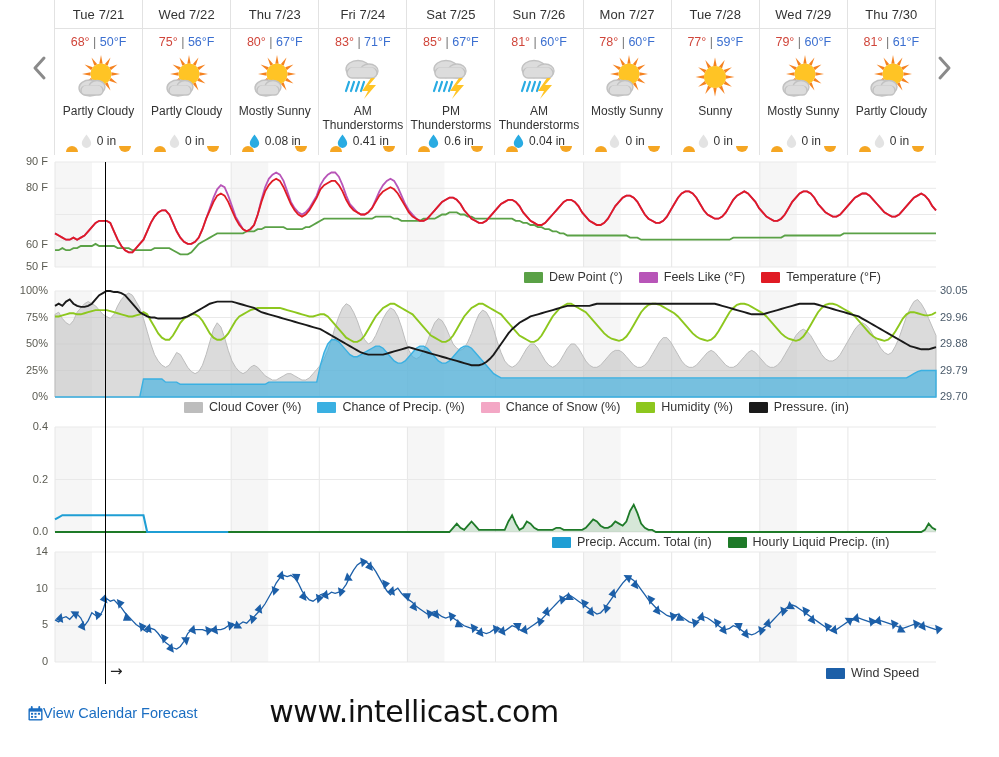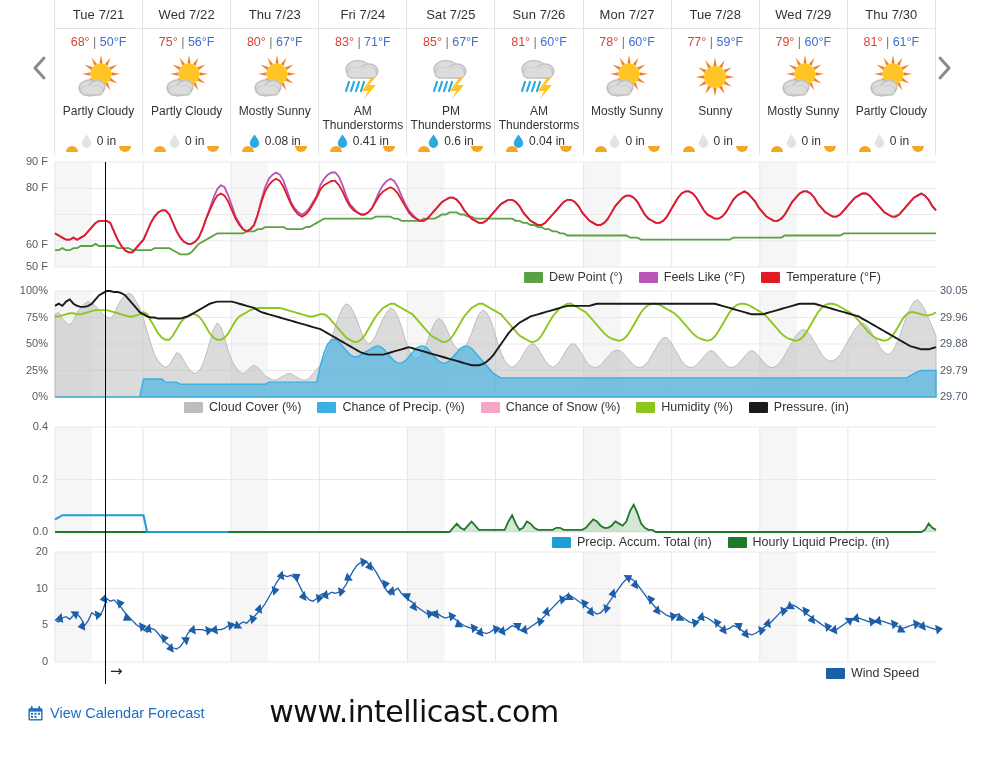--- a/index.html
+++ b/index.html
@@ -30,21 +30,21 @@
   .plot{position:absolute;left:55px;top:0;width:881px;background:#fff;}
   .ylab{position:absolute;font-size:11px;color:#5b5b52;text-align:right;width:48px;left:0;}
   .ylab-r{position:absolute;font-size:11px;color:#4a5a6a;text-align:left;left:940px;width:56px;}
   .legend{position:absolute;background:#fff;display:flex;align-items:center;gap:16px;padding:2px 6px;font-size:12.5px;color:#333;}
   .lg{display:flex;align-items:center;gap:6px;white-space:nowrap;}
   .sw{width:19px;height:11px;display:inline-block;border-radius:1px;}
   #nowline{position:absolute;background:#000;width:1px;}
   .arrow-now{position:absolute;font-size:15px;color:#222;font-family:"DejaVu Sans",sans-serif;}
 
   
-  #cal-link{position:absolute;left:28px;top:705px;display:flex;align-items:center;gap:7px;color:#1b6ec2;font-size:14.5px;cursor:pointer;}
+  #cal-link{position:absolute;left:28px;top:705px;display:flex;align-items:center;color:#1b6ec2;font-size:14.5px;cursor:pointer;}
   #watermark{position:absolute;left:0;top:694px;width:828px;text-align:center;font-size:30px;color:#111;
              font-family:"DejaVu Sans",sans-serif;letter-spacing:-0.5px;}
   svg{display:block;overflow:visible;}
 </style>
 </head>
 <body>
 
 <div id="nav-prev" class="nav-arrow">
   <svg width="16" height="26" viewBox="0 0 16 26" aria-hidden="true">
       <polyline points="12,3 3,13 12,23" fill="none" stroke="#8a8a8a" stroke-width="3" stroke-linecap="round" stroke-linejoin="round"></polyline>
@@ -627,21 +627,21 @@
           <path d="M0.00 105.00L3.69 105.00L7.37 105.00L11.06 105.00L14.74 105.00L18.43 105.00L22.12 105.00L25.80 105.00L29.49 105.00L33.18 105.00L36.86 105.00L40.55 105.00L44.23 105.00L47.92 105.00L51.61 105.00L55.29 105.00L58.98 105.00L62.67 105.00L66.35 105.00L70.04 105.00L73.72 105.00L77.41 105.00L81.10 105.00L84.78 105.00L88.47 105.00L92.15 105.00L95.84 105.00L99.53 105.00L103.21 105.00L106.90 105.00L110.59 105.00L114.27 105.00L117.96 105.00L121.64 105.00L125.33 105.00L129.02 105.00L132.70 105.00L136.39 105.00L140.08 105.00L143.76 105.00L147.45 105.00L151.13 105.00L154.82 105.00L158.51 105.00L162.19 105.00L165.88 105.00L169.56 105.00L173.25 105.00L176.94 105.00L180.62 105.00L184.31 105.00L188.00 105.00L191.68 105.00L195.37 105.00L199.05 105.00L202.74 105.00L206.43 105.00L210.11 105.00L213.80 105.00L217.49 105.00L221.17 105.00L224.86 105.00L228.54 105.00L232.23 105.00L235.92 105.00L239.60 105.00L243.29 105.00L246.97 105.00L250.66 105.00L254.35 105.00L258.03 105.00L261.72 105.00L265.41 105.00L269.09 105.00L272.78 105.00L276.46 105.00L280.15 105.00L283.84 105.00L287.52 105.00L291.21 105.00L294.90 105.00L298.58 105.00L302.27 105.00L305.95 105.00L309.64 105.00L313.33 105.00L317.01 105.00L320.70 105.00L324.38 105.00L328.07 105.00L331.76 105.00L335.44 105.00L339.13 105.00L342.82 105.00L346.50 105.00L350.19 105.00L353.87 105.00L357.56 105.00L361.25 105.00L364.93 105.00L368.62 105.00L372.31 105.00L375.99 105.00L379.68 105.00L383.36 105.00L387.05 105.00L390.74 105.00L394.42 105.00L398.11 100.80L401.79 96.60L405.48 100.80L409.17 102.90L412.85 98.70L416.54 94.50L420.23 98.70L423.91 102.90L427.60 102.90L431.28 102.90L434.97 102.90L438.66 102.90L442.34 102.90L446.03 102.90L449.72 102.90L453.40 94.50L457.09 88.20L460.77 96.60L464.46 102.90L468.15 100.80L471.83 94.50L475.52 96.60L479.21 100.80L482.89 102.90L486.58 102.90L490.26 102.90L493.95 102.90L497.64 102.90L501.32 100.80L505.01 100.80L508.69 102.90L512.38 102.90L516.07 102.90L519.75 102.90L523.44 102.90L527.13 102.90L530.81 100.80L534.50 96.60L538.18 92.40L541.87 94.50L545.56 98.70L549.24 100.80L552.93 100.80L556.62 98.70L560.30 94.50L563.99 96.60L567.67 98.70L571.36 94.50L575.05 84.00L578.73 77.70L582.42 86.10L586.10 96.60L589.79 100.80L593.48 102.90L597.16 102.90L600.85 105.00L604.54 105.00L608.22 105.00L611.91 105.00L615.59 105.00L619.28 105.00L622.97 105.00L626.65 105.00L630.34 105.00L634.03 105.00L637.71 105.00L641.40 105.00L645.08 105.00L648.77 105.00L652.46 105.00L656.14 105.00L659.83 105.00L663.51 105.00L667.20 105.00L670.89 105.00L674.57 105.00L678.26 105.00L681.95 105.00L685.63 105.00L689.32 105.00L693.00 105.00L696.69 105.00L700.38 105.00L704.06 105.00L707.75 105.00L711.44 105.00L715.12 105.00L718.81 105.00L722.49 105.00L726.18 105.00L729.87 105.00L733.55 105.00L737.24 105.00L740.92 105.00L744.61 105.00L748.30 105.00L751.98 105.00L755.67 105.00L759.36 105.00L763.04 105.00L766.73 105.00L770.41 105.00L774.10 105.00L777.79 105.00L781.47 105.00L785.16 105.00L788.85 105.00L792.53 105.00L796.22 105.00L799.90 105.00L803.59 105.00L807.28 105.00L810.96 105.00L814.65 105.00L818.33 105.00L822.02 105.00L825.71 105.00L829.39 105.00L833.08 105.00L836.77 105.00L840.45 105.00L844.14 105.00L847.82 105.00L851.51 105.00L855.20 105.00L858.88 105.00L862.57 105.00L866.26 105.00L869.94 102.90L873.63 96.60L877.31 100.80L881.00 102.90L881.00 105L0 105Z" fill="#1e7a28" fill-opacity="0.18" stroke="none"></path>
           <path d="M0.00 105.00L3.69 105.00L7.37 105.00L11.06 105.00L14.74 105.00L18.43 105.00L22.12 105.00L25.80 105.00L29.49 105.00L33.18 105.00L36.86 105.00L40.55 105.00L44.23 105.00L47.92 105.00L51.61 105.00L55.29 105.00L58.98 105.00L62.67 105.00L66.35 105.00L70.04 105.00L73.72 105.00L77.41 105.00L81.10 105.00L84.78 105.00L88.47 105.00L92.15 105.00L95.84 105.00L99.53 105.00L103.21 105.00L106.90 105.00L110.59 105.00L114.27 105.00L117.96 105.00L121.64 105.00L125.33 105.00L129.02 105.00L132.70 105.00L136.39 105.00L140.08 105.00L143.76 105.00L147.45 105.00L151.13 105.00L154.82 105.00L158.51 105.00L162.19 105.00L165.88 105.00L169.56 105.00L173.25 105.00L176.94 105.00L180.62 105.00L184.31 105.00L188.00 105.00L191.68 105.00L195.37 105.00L199.05 105.00L202.74 105.00L206.43 105.00L210.11 105.00L213.80 105.00L217.49 105.00L221.17 105.00L224.86 105.00L228.54 105.00L232.23 105.00L235.92 105.00L239.60 105.00L243.29 105.00L246.97 105.00L250.66 105.00L254.35 105.00L258.03 105.00L261.72 105.00L265.41 105.00L269.09 105.00L272.78 105.00L276.46 105.00L280.15 105.00L283.84 105.00L287.52 105.00L291.21 105.00L294.90 105.00L298.58 105.00L302.27 105.00L305.95 105.00L309.64 105.00L313.33 105.00L317.01 105.00L320.70 105.00L324.38 105.00L328.07 105.00L331.76 105.00L335.44 105.00L339.13 105.00L342.82 105.00L346.50 105.00L350.19 105.00L353.87 105.00L357.56 105.00L361.25 105.00L364.93 105.00L368.62 105.00L372.31 105.00L375.99 105.00L379.68 105.00L383.36 105.00L387.05 105.00L390.74 105.00L394.42 105.00L398.11 100.80L401.79 96.60L405.48 100.80L409.17 102.90L412.85 98.70L416.54 94.50L420.23 98.70L423.91 102.90L427.60 102.90L431.28 102.90L434.97 102.90L438.66 102.90L442.34 102.90L446.03 102.90L449.72 102.90L453.40 94.50L457.09 88.20L460.77 96.60L464.46 102.90L468.15 100.80L471.83 94.50L475.52 96.60L479.21 100.80L482.89 102.90L486.58 102.90L490.26 102.90L493.95 102.90L497.64 102.90L501.32 100.80L505.01 100.80L508.69 102.90L512.38 102.90L516.07 102.90L519.75 102.90L523.44 102.90L527.13 102.90L530.81 100.80L534.50 96.60L538.18 92.40L541.87 94.50L545.56 98.70L549.24 100.80L552.93 100.80L556.62 98.70L560.30 94.50L563.99 96.60L567.67 98.70L571.36 94.50L575.05 84.00L578.73 77.70L582.42 86.10L586.10 96.60L589.79 100.80L593.48 102.90L597.16 102.90L600.85 105.00L604.54 105.00L608.22 105.00L611.91 105.00L615.59 105.00L619.28 105.00L622.97 105.00L626.65 105.00L630.34 105.00L634.03 105.00L637.71 105.00L641.40 105.00L645.08 105.00L648.77 105.00L652.46 105.00L656.14 105.00L659.83 105.00L663.51 105.00L667.20 105.00L670.89 105.00L674.57 105.00L678.26 105.00L681.95 105.00L685.63 105.00L689.32 105.00L693.00 105.00L696.69 105.00L700.38 105.00L704.06 105.00L707.75 105.00L711.44 105.00L715.12 105.00L718.81 105.00L722.49 105.00L726.18 105.00L729.87 105.00L733.55 105.00L737.24 105.00L740.92 105.00L744.61 105.00L748.30 105.00L751.98 105.00L755.67 105.00L759.36 105.00L763.04 105.00L766.73 105.00L770.41 105.00L774.10 105.00L777.79 105.00L781.47 105.00L785.16 105.00L788.85 105.00L792.53 105.00L796.22 105.00L799.90 105.00L803.59 105.00L807.28 105.00L810.96 105.00L814.65 105.00L818.33 105.00L822.02 105.00L825.71 105.00L829.39 105.00L833.08 105.00L836.77 105.00L840.45 105.00L844.14 105.00L847.82 105.00L851.51 105.00L855.20 105.00L858.88 105.00L862.57 105.00L866.26 105.00L869.94 102.90L873.63 96.60L877.31 100.80L881.00 102.90" fill="none" stroke="#1e7a28" stroke-width="1.8"></path>
           <path d="M0.00 92.40L3.69 90.30L7.37 88.20L11.06 88.20L14.74 88.20L18.43 88.20L22.12 88.20L25.80 88.20L29.49 88.20L33.18 88.20L36.86 88.20L40.55 88.20L44.23 88.20L47.92 88.20L51.61 88.20L55.29 88.20L58.98 88.20L62.67 88.20L66.35 88.20L70.04 88.20L73.72 88.20L77.41 88.20L81.10 88.20L84.78 88.20L88.47 88.20L92.15 105.00L95.84 105.00L99.53 105.00L103.21 105.00L106.90 105.00L110.59 105.00L114.27 105.00L117.96 105.00L121.64 105.00L125.33 105.00L129.02 105.00L132.70 105.00L136.39 105.00L140.08 105.00L143.76 105.00L147.45 105.00L151.13 105.00L154.82 105.00L158.51 105.00L162.19 105.00L165.88 105.00L169.56 105.00L173.25 105.00" fill="none" stroke="#1f9ed4" stroke-width="2.1"></path>
         </svg>
       </div>
     </div>
     <div class="chart-block" style="top: 552px;">
       <div class="ylab" style="top:103.0px;">0</div>
       <div class="ylab" style="top:66.3px;">5</div>
       <div class="ylab" style="top:29.7px;">10</div>
-      <div class="ylab" style="top:-7.0px;">20</div>
+      <div class="ylab" style="top:-7.0px;">14</div>
       <div class="plot">
         <svg width="881" height="110" viewBox="0 0 881 110">
           <rect x="0.0" y="0" width="37.0" height="110" fill="#f6f6f6"></rect>
           <line x1="0.0" y1="0" x2="0.0" y2="110" stroke="#e6e6e6" stroke-width="1"></line>
           <line x1="88.1" y1="0" x2="88.1" y2="110" stroke="#e6e6e6" stroke-width="1"></line>
           <rect x="176.2" y="0" width="37.0" height="110" fill="#f6f6f6"></rect>
           <line x1="176.2" y1="0" x2="176.2" y2="110" stroke="#e6e6e6" stroke-width="1"></line>
           <line x1="264.3" y1="0" x2="264.3" y2="110" stroke="#e6e6e6" stroke-width="1"></line>
           <rect x="352.4" y="0" width="37.0" height="110" fill="#f6f6f6"></rect>
           <line x1="352.4" y1="0" x2="352.4" y2="110" stroke="#e6e6e6" stroke-width="1"></line>

